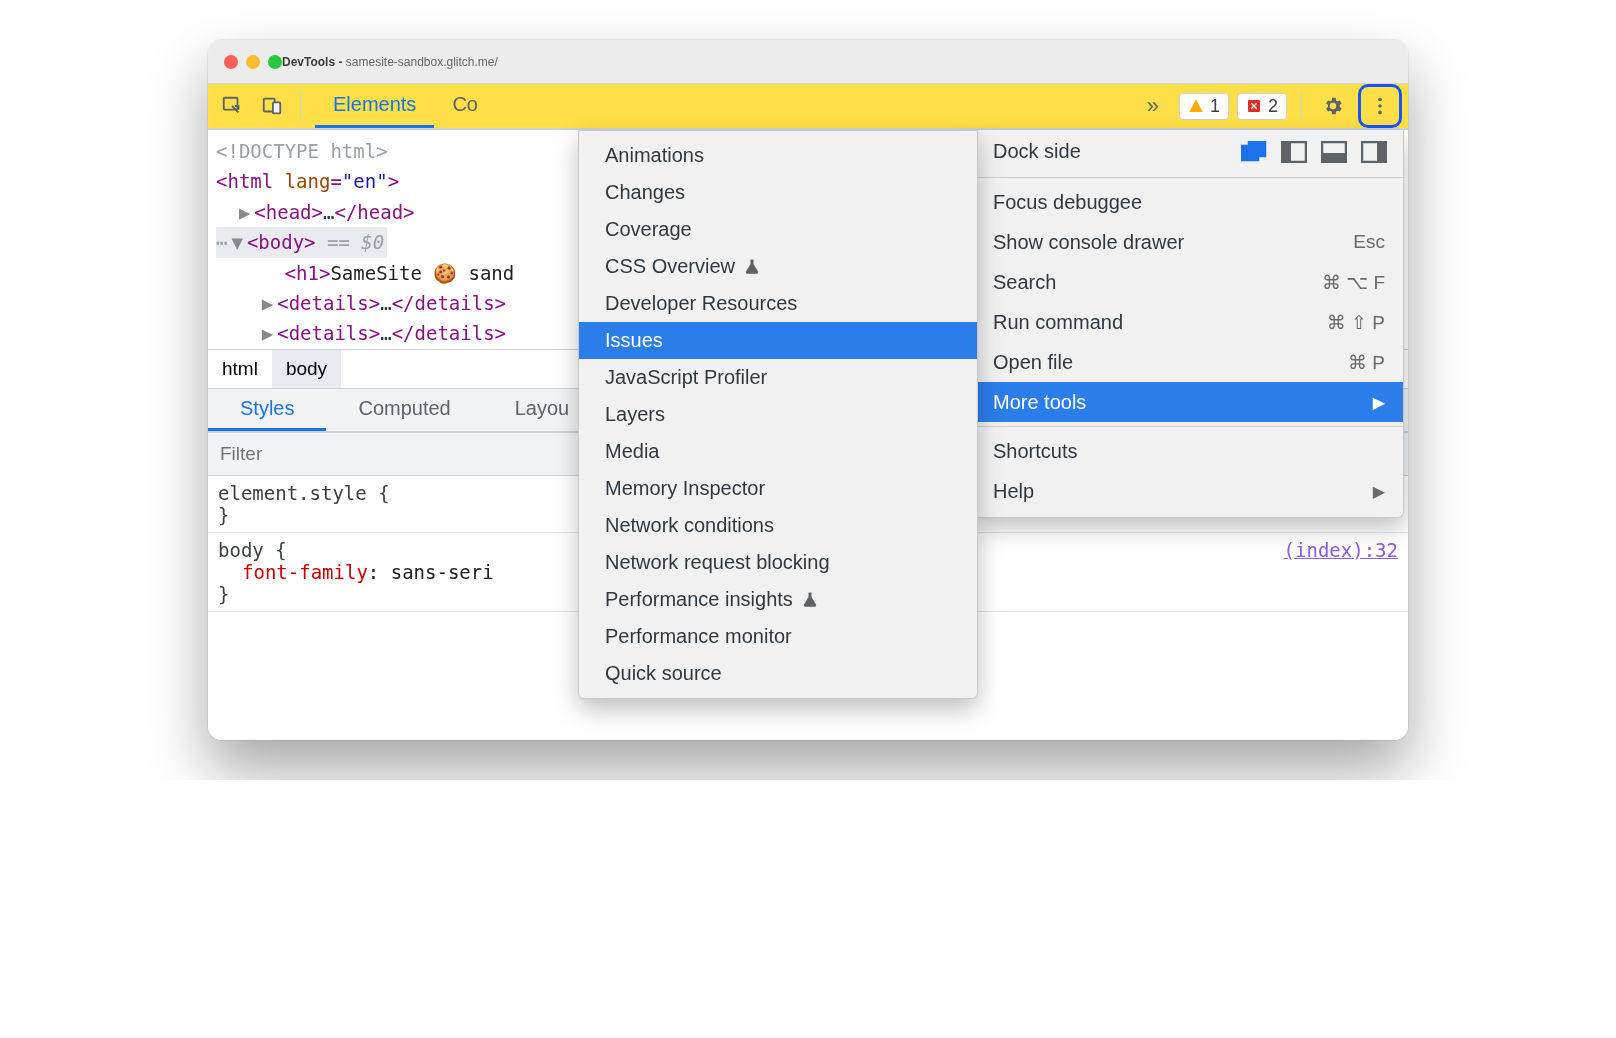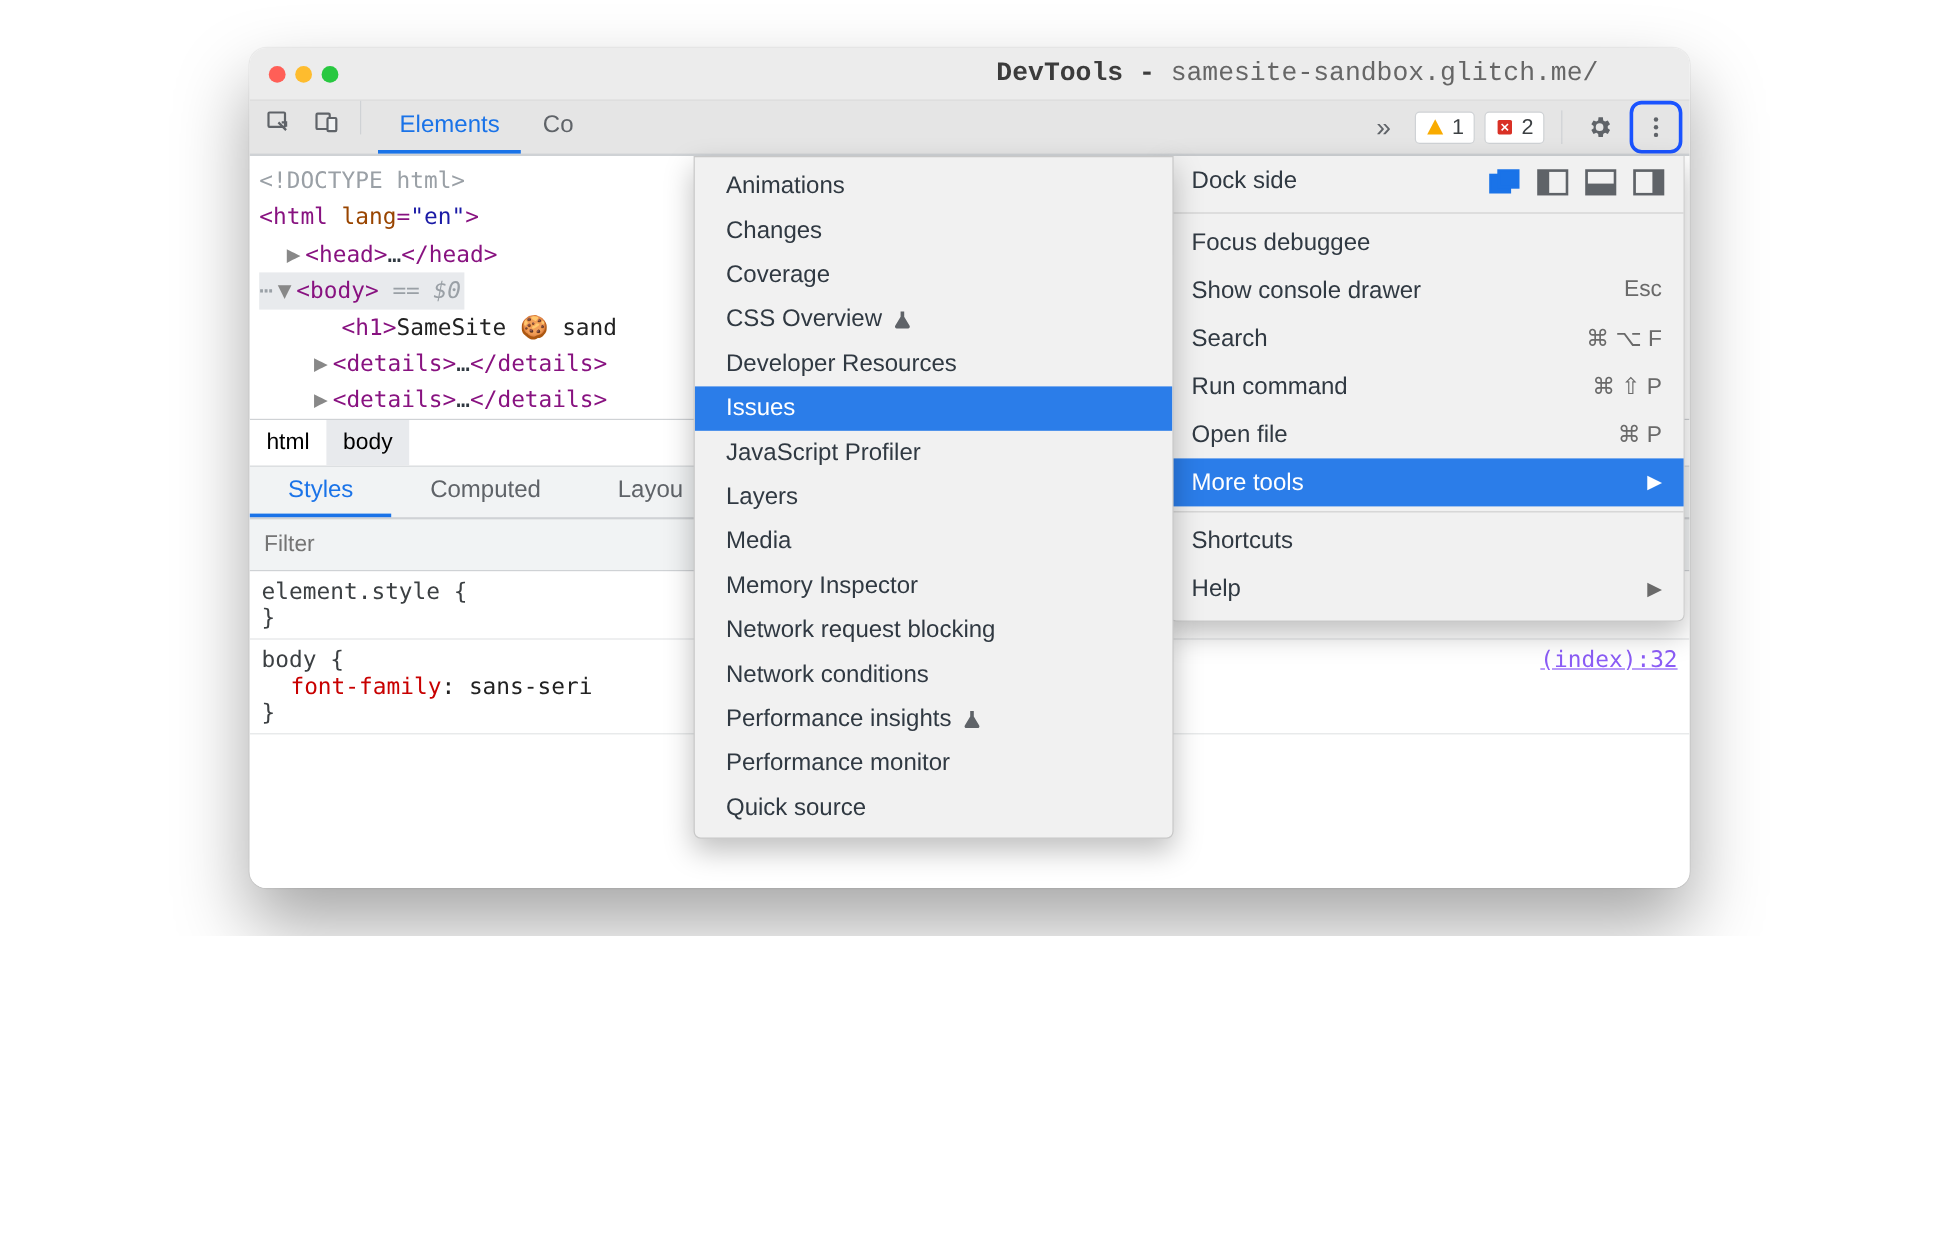--- a/index.html
+++ b/index.html
@@ -28,29 +28,30 @@
     display: flex;
     align-items: center;
     padding: 0 16px;
     border-bottom: 1px solid #d7d7d7;
   }
   .traffic { display:flex; gap:8px; }
   .traffic span { width:14px; height:14px; border-radius:50%; display:block; }
   .tl-red { background:#ff5f57; }
   .tl-yellow { background:#febc2e; }
   .tl-green { background:#28c840; }
-  .title { flex:1; text-align:right; font-weight:600; color:#3c3c3c; font-size:22px;font-family:Liberation Mono, monospace; }
+  .title { flex:1; text-align:left; font-weight:600; color:#3c3c3c; font-size:12px; }
   .title .sub { font-weight:400; color:#666; }
 
   
   .toolbar {
     height: 46px;
-    background:#e5e5e5;
+    background:#fde047;
     border-bottom:2px solid #cfd2d5;
     display:flex;
+    align-items:center;
     padding:0 6px;
     gap:4px;
     position: relative;
     z-index: 1;
   }
   .tb-sep { width:1px; height:28px; background:#cfd2d5; margin:0 6px; }
   .icon-btn {
     width:36px; height:36px; display:flex; align-items:center; justify-content:center;
     border-radius:4px; color:#5f6368; cursor:pointer;
   }
@@ -356,24 +357,24 @@
         <div class="srow">
           <span>Layers</span>
         </div>
         <div class="srow">
           <span>Media</span>
         </div>
         <div class="srow">
           <span>Memory Inspector</span>
         </div>
         <div class="srow">
+          <span>Network conditions</span>
+        </div>
+        <div class="srow">
           <span>Network request blocking</span>
-        </div>
-        <div class="srow">
-          <span>Network conditions</span>
         </div>
         <div class="srow">
           <span>Performance insights</span>
           <svg viewBox="0 0 24 24" class="flask">
             <path fill="#5f6368" d="M10 2v6l-6 10a2 2 0 001.7 3h12.6a2 2 0 001.7-3l-6-10V2h-4z"></path>
           </svg>
         </div>
         <div class="srow">
           <span>Performance monitor</span>
         </div>

